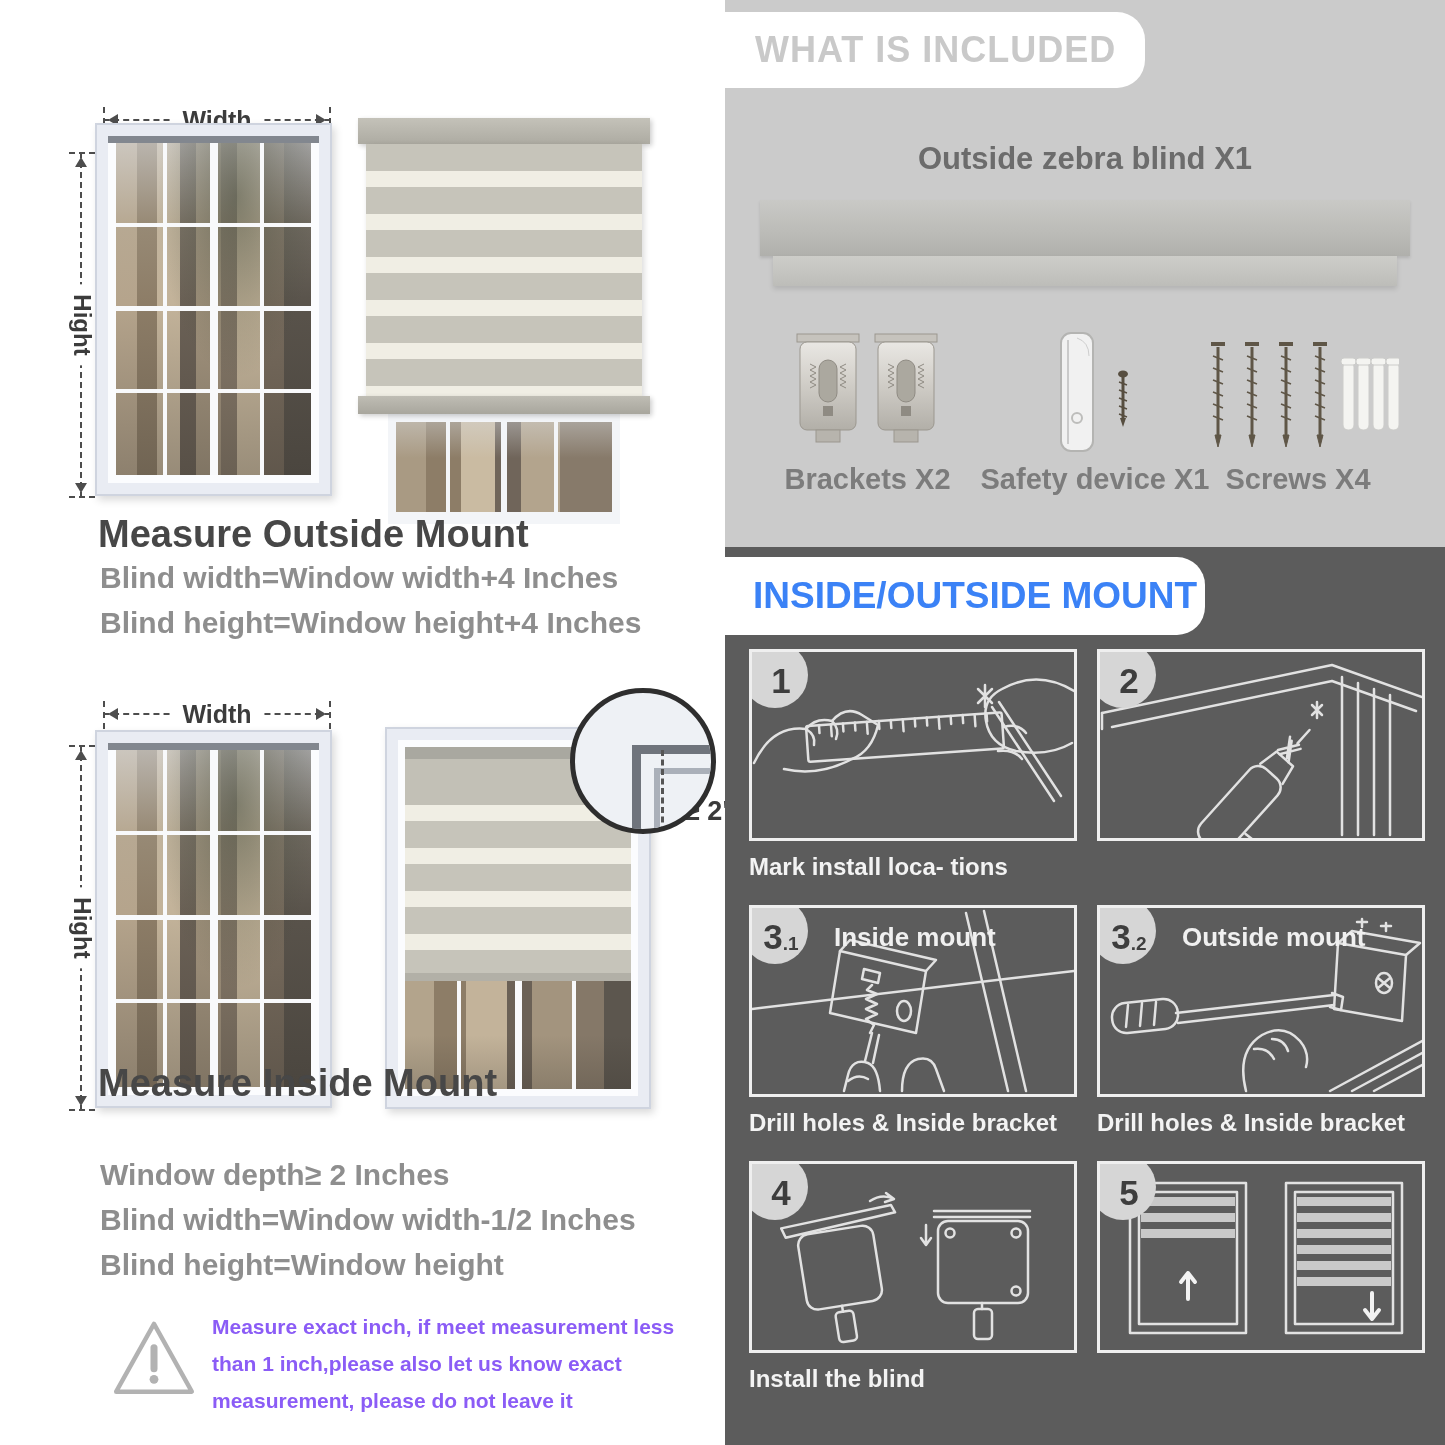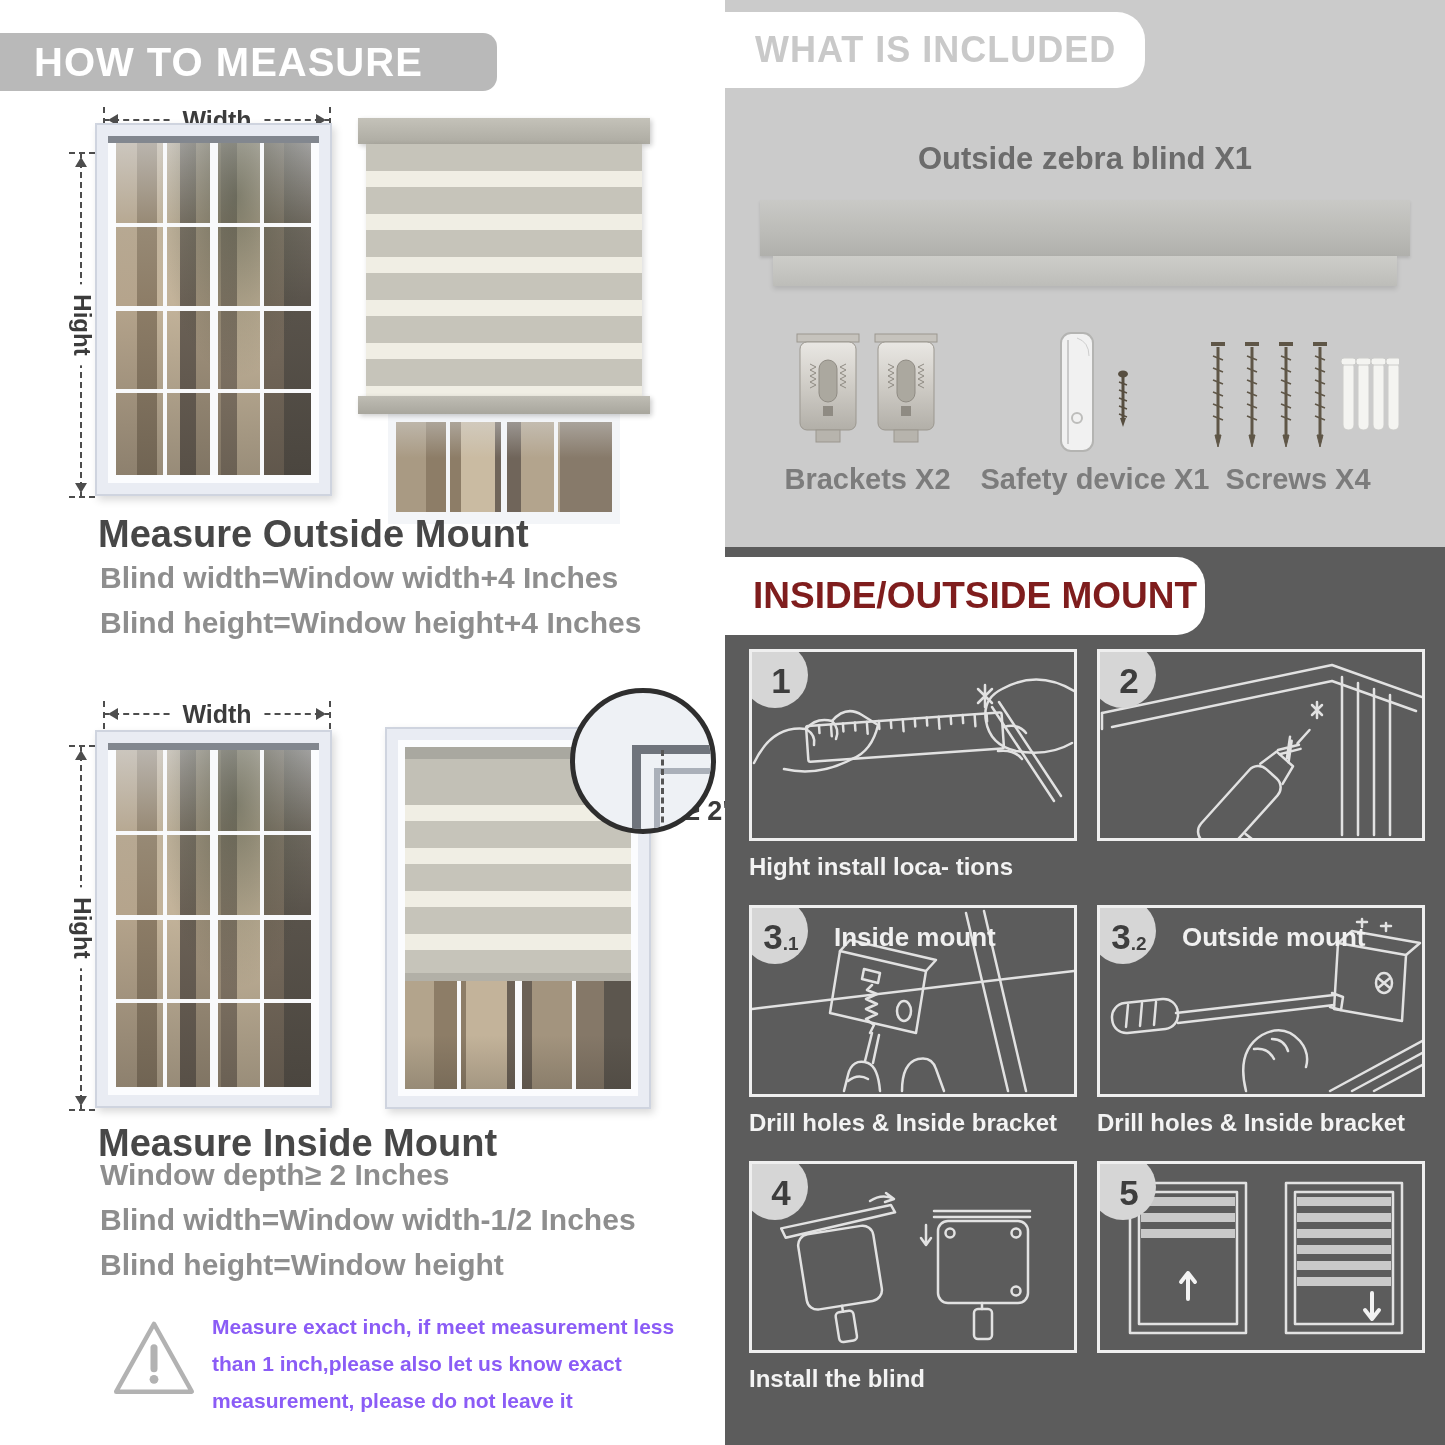--- a/index.html
+++ b/index.html
@@ -75,41 +75,40 @@
   .included{position:absolute;left:0;top:0;width:720px;height:547px;background:#cbcbcb;}
   .included-bar{position:absolute;left:0;top:12px;width:390px;height:76px;background:#ffffff;border-radius:0 28px 28px 0;
     color:#c9c9c9;font-weight:bold;font-size:36px;line-height:76px;padding-left:30px;letter-spacing:1px;}
   .product-label{position:absolute;left:0;top:141px;width:720px;text-align:center;font-size:31px;font-weight:bold;color:#6c6c6c;}
   .rail1{position:absolute;left:35px;top:200px;width:650px;height:56px;background:linear-gradient(180deg,#c9c9c6 0%,#bcbcb8 55%,#b0b0ac 100%);box-shadow:0 2px 3px rgba(0,0,0,.12);}
   .rail2{position:absolute;left:48px;top:256px;width:624px;height:30px;background:linear-gradient(180deg,#cdcdc9,#bdbdb9);box-shadow:0 3px 5px rgba(0,0,0,.12);}
   .item-label{position:absolute;top:463px;font-size:29px;font-weight:bold;color:#7c7c7c;text-align:center;}
 
   .mount{position:absolute;left:0;top:547px;width:720px;height:898px;background:#5c5c5c;}
   .mount-bar{position:absolute;left:0;top:10px;width:452px;height:78px;background:#ffffff;border-radius:0 28px 28px 0;
-    color:#7f1d1d;font-weight:bold;font-size:37px;line-height:78px;padding-left:28px;}
+    color:#3b82f6;font-weight:bold;font-size:37px;line-height:78px;padding-left:28px;}
   .steps{position:absolute;left:24px;top:102px;width:676px;display:grid;grid-template-columns:1fr 1fr;column-gap:20px;row-gap:24px;}
   .panel{position:relative;height:186px;border:3px solid #efefef;overflow:hidden;}
   .panel svg.art{position:absolute;inset:0;width:100%;height:100%;}
   .badge{position:absolute;top:-10px;left:-10px;width:66px;height:66px;border-radius:50%;background:#d6d6d6;
     color:#3e3e3e;font-weight:bold;font-size:35px;display:flex;align-items:center;justify-content:center;
     padding:12px 0 0 12px;box-sizing:border-box;z-index:3;}
   .badge .sub{font-size:19px;margin-top:14px;}
   .panel-title{position:absolute;left:82px;top:14px;color:#f0f0f0;font-weight:bold;font-size:26px;z-index:3;}
   .step-caption{margin-top:12px;font-size:24px;font-weight:bold;color:#f3f3f3;}
 
   .lineart{stroke:#e2e2e2;stroke-width:2.5;fill:none;stroke-linecap:round;stroke-linejoin:round;}
 </style>
 </head>
 <body>
 
 <div class="page">
 
   <div class="left-col">
 
-    <div class="left-header">HOW TO MEASURE</div>
 
     <div class="harrow" style="left:103px;top:119px;width:228px;">
       <span class="tick" style="left:0;"></span>
         <span class="tick" style="right:0;"></span>
       <span class="lbl">Width</span>
     </div>
     <div class="varrow" style="left:80px;top:152px;height:346px;">
       <span class="tick" style="top:0;"></span>
         <span class="tick" style="bottom:0;"></span>
       <span class="lbl">Hight</span>
@@ -182,21 +181,21 @@
       </div>
     </div>
 
     <div class="mag" style="left:570px;top:688px;">
       <div class="l1"></div>
         <div class="l2"></div>
         <div class="dash"></div>
     </div>
     <div class="depth-lbl" style="left:583px;top:796px;width:170px;">Depth ≥ 2"</div>
 
-    <div class="h2" style="top:1122px;">Measure Inside Mount</div>
+    <div class="h2" style="top:1062px;">Measure Inside Mount</div>
     <div class="p" style="top:1158px;">Window depth≥ 2 Inches</div>
     <div class="p" style="top:1203px;">Blind width=Window width-1/2 Inches</div>
     <div class="p" style="top:1248px;">Blind height=Window height</div>
 
     <svg style="position:absolute;left:110px;top:1316px;" width="88" height="88" viewBox="0 0 100 100">
       <path d="M50,9 L93,86 L7,86 Z" fill="none" stroke="#b2b2b2" stroke-width="5" stroke-linejoin="round"></path>
       <path d="M50,36 v24" stroke="#b2b2b2" stroke-width="8" stroke-linecap="round"></path>
       <circle cx="50" cy="72" r="5" fill="#b2b2b2"></circle>
     </svg>
     <div class="warn-text">Measure exact inch, if meet measurement less than 1 inch,please also let us know exact measurement, please do not leave it</div>
@@ -314,21 +313,21 @@
                 <path d="M54,74 q10,6 8,16 M80,66 q8,8 4,18"></path>
                 <path d="M322,36 q-36,-22 -72,-2 q-20,10 -16,32 q4,24 30,30 q32,6 56,-8"></path>
                 <path d="M252,72 q14,-4 22,6 M246,96 q16,-2 24,8"></path>
               </g>
             </svg>
             <div class="badge">
                 <span>1</span>
                 <span class="sub"></span>
               </div>
           </div>
-          <div class="step-caption">Hight install loca- tions</div>
+          <div class="step-caption">Mark install loca- tions</div>
         </div>
 
         <div class="step">
           <div class="panel">
             <svg class="art" viewBox="0 0 322 180">
               <g class="lineart">
                 <path d="M2,58 L232,10 L322,42"></path>
                 <path d="M12,72 L232,26 L316,56"></path>
                 <path d="M2,58 V74"></path>
                 <path d="M242,22 V180 M258,28 V180 M274,34 V180 M290,40 V180"></path>

